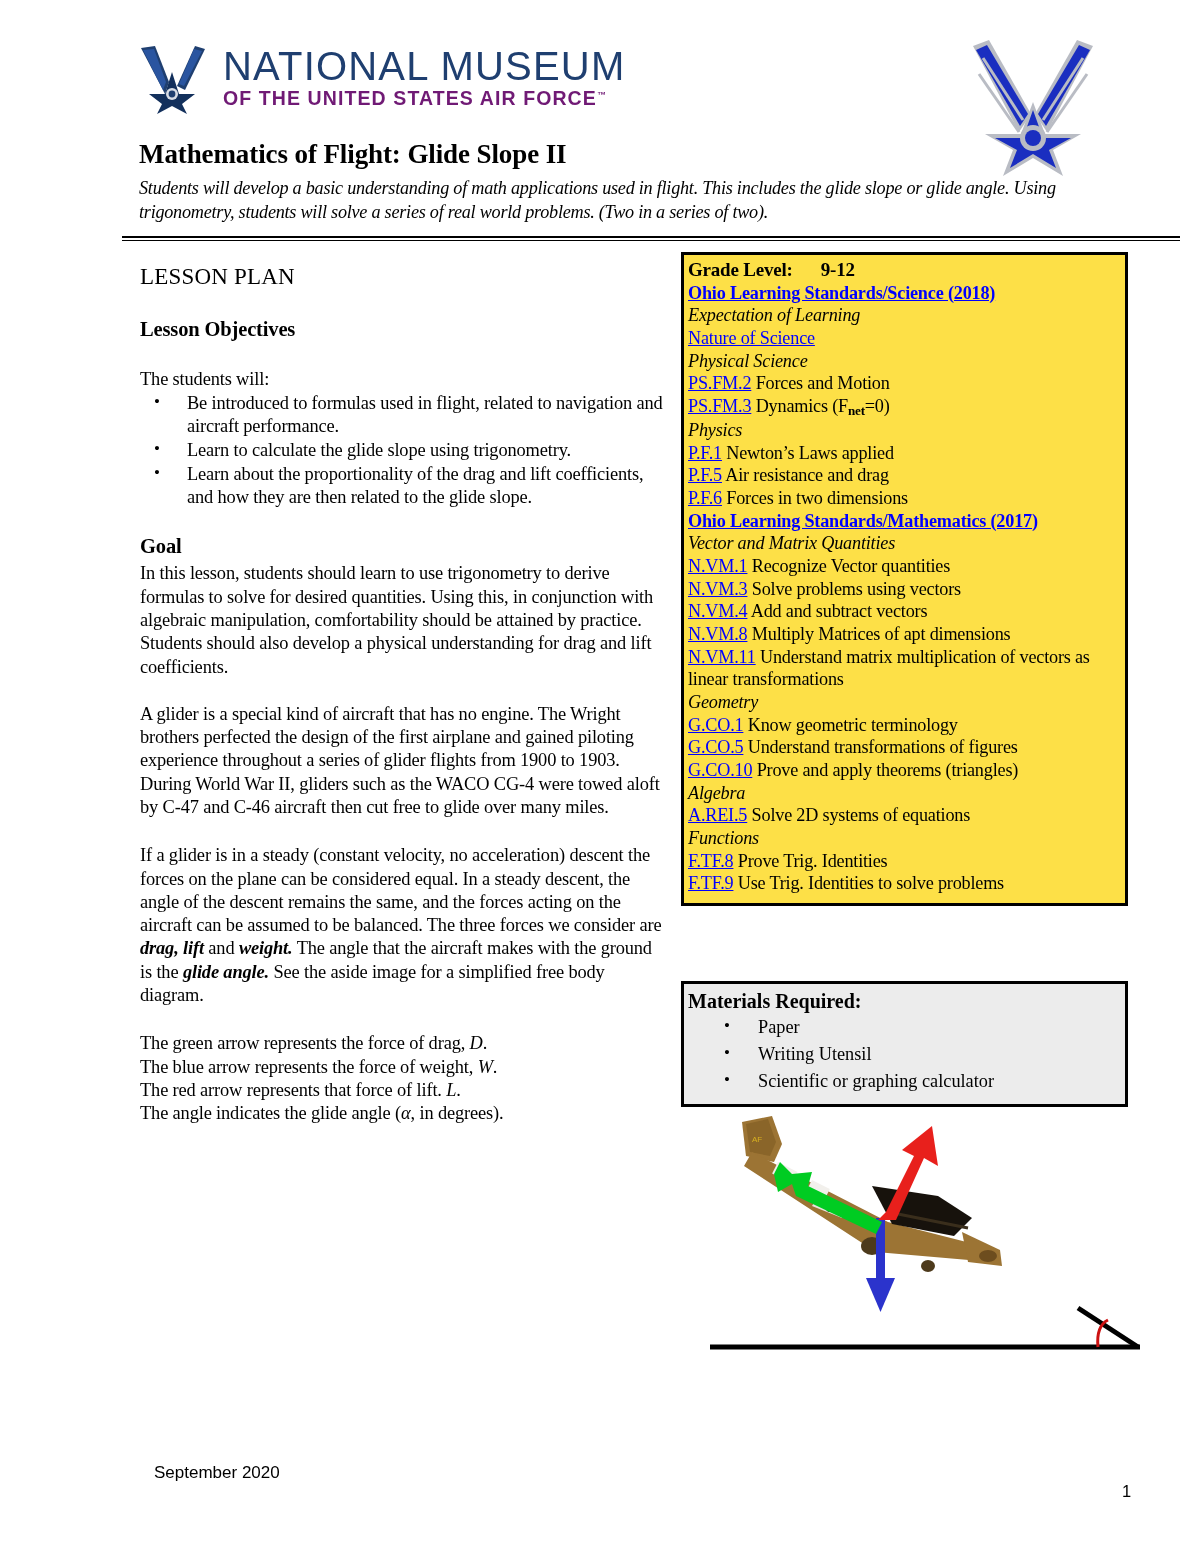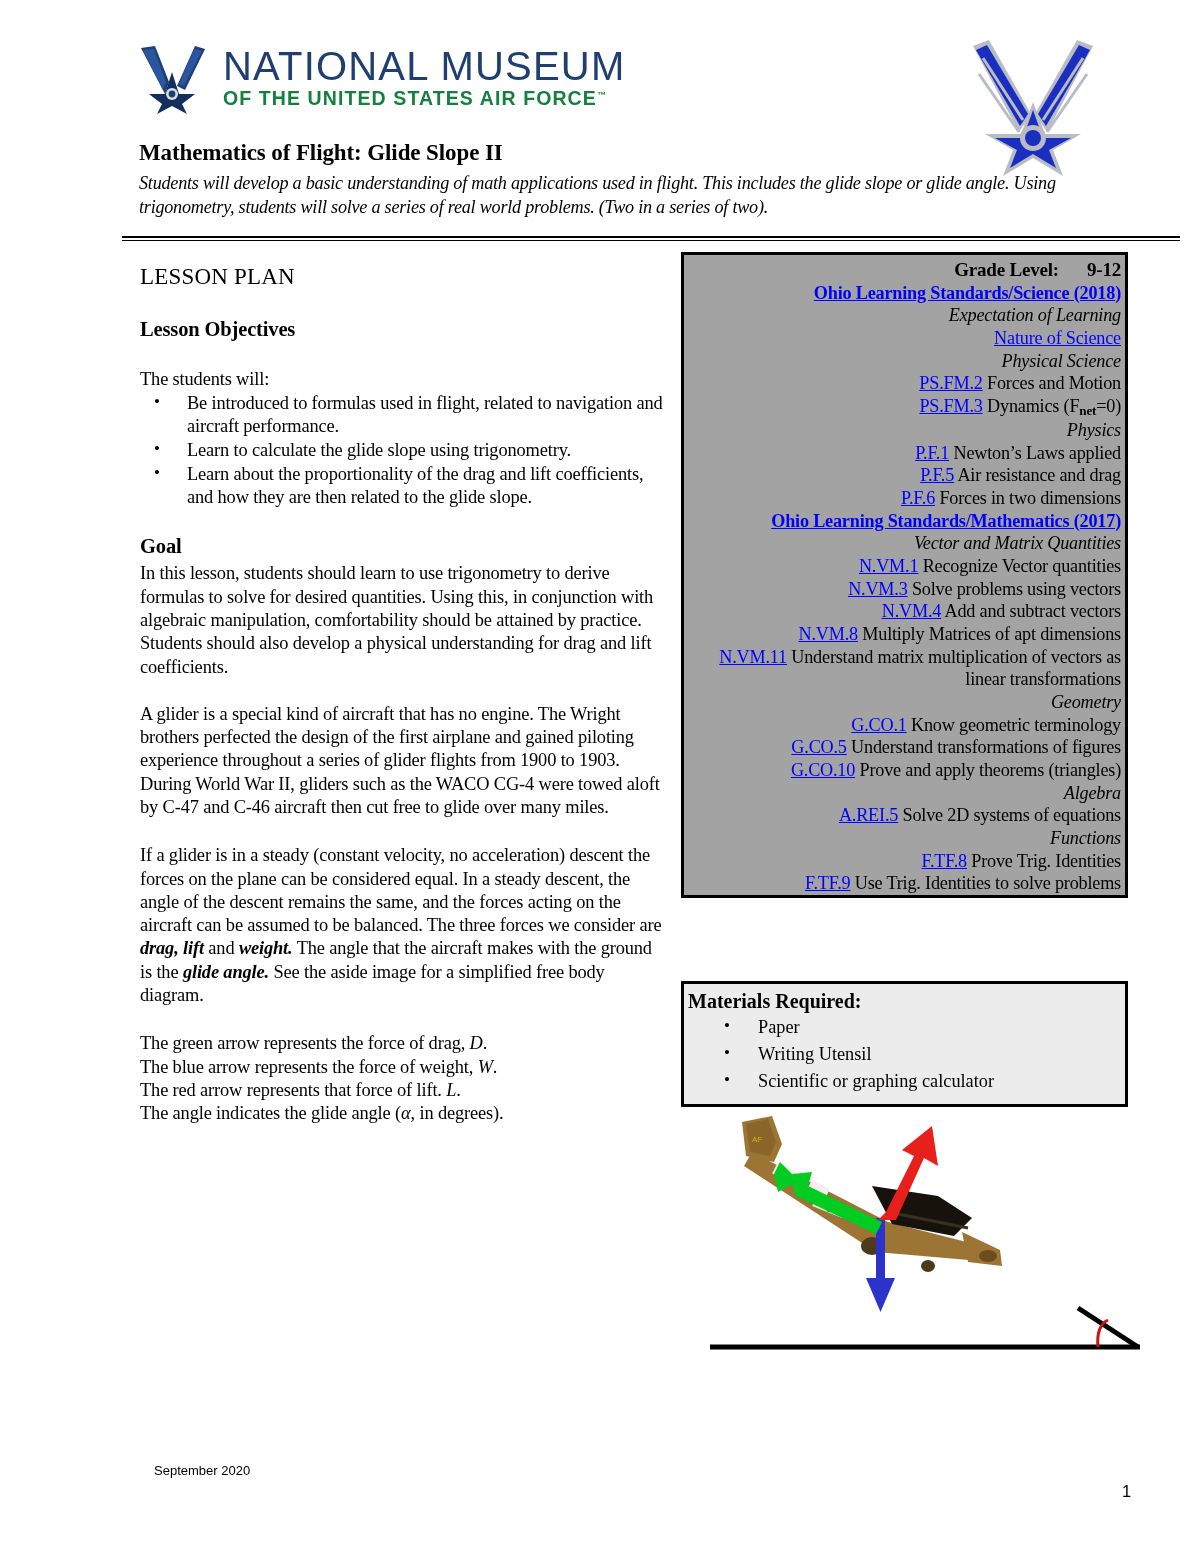--- a/index.html
+++ b/index.html
@@ -56,21 +56,21 @@
     letter-spacing: 1.2px;
     color: #1f3f70;
     line-height: 1.03;
     white-space: nowrap;
   }
   .logo-line2 {
     font-family: "Liberation Sans", "DejaVu Sans", sans-serif;
     font-weight: bold;
     font-size: 19.5px;
     letter-spacing: 1.1px;
-    color: #15803d;
+    color: #701a75;
     line-height: 1.15;
     white-space: nowrap;
   }
   .logo-tm {
     font-size: 9px;
     vertical-align: super;
   }
 
   .af-emblem {
     position: absolute;
@@ -82,21 +82,21 @@
 
   
   .title-block {
     position: absolute;
     left: 139px;
     top: 140px;
     width: 1010px;
   }
   .doc-title {
     font-weight: bold;
-    font-size: 23px;
+    font-size: 27px;
     letter-spacing: -0.1px;
     margin: 0 0 6px 0;
     line-height: 1.1;
   }
   .doc-subtitle {
     font-style: italic;
     font-size: 18.2px;
     line-height: 1.32;
     margin: 0;
     letter-spacing: -0.25px;
@@ -165,28 +165,27 @@
   .gap-para { height: 25px; }
   .bi { font-weight: bold; font-style: italic; }
   .vi { font-style: italic; }
 
   
   .standards-box {
     position: absolute;
     left: 681px;
     top: 252px;
     width: 447px;
-    background: #a3a3a3;
+    background: #fde047;
     border: 3.5px solid #000;
     box-sizing: border-box;
-    padding: 3px 4px 0 4px;
+    padding: 3px 4px 8px 4px;
     font-size: 18.2px;
     line-height: 1.245;
     letter-spacing: -0.2px;
-    text-align: right;
   }
   .std-line { margin: 0; }
   .std-grade {
     font-weight: bold;
     font-size: 19px;
   }
   .std-grade .gl-val {
     display: inline-block;
     padding-left: 28px;
   }
@@ -252,21 +251,21 @@
     width: 450px;
     height: 270px;
   }
 
   
   .footer-date {
     position: absolute;
     left: 154px;
     top: 1463px;
     font-family: "Liberation Sans", "DejaVu Sans", sans-serif;
-    font-size: 13px;
+    font-size: 17px;
   }
   .footer-page {
     position: absolute;
     left: 1122px;
     top: 1482px;
     font-family: "Liberation Sans", "DejaVu Sans", sans-serif;
     font-size: 16.5px;
   }
 </style>
 </head>

